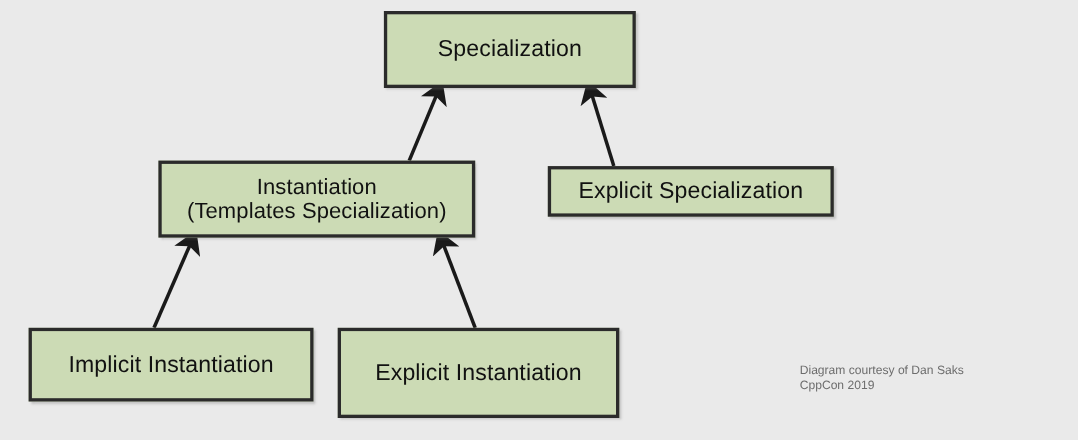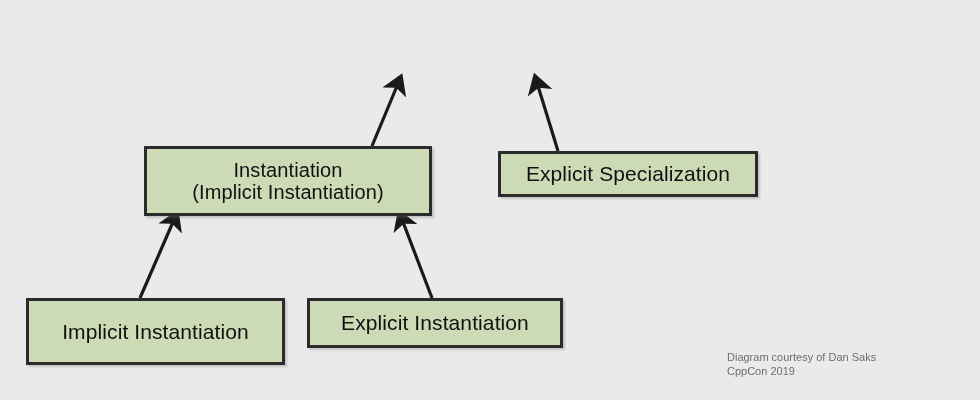--- a/index.html
+++ b/index.html
@@ -63,26 +63,26 @@
   #node-explicit-specialization {
     left: 498px;  top: 151px;
     width: 260px; height: 46px;
   }
   #node-implicit-instantiation {
     left: 8px;    top: 298px;
     width: 259px; height: 67px; margin-left: 18px;
   }
   #node-explicit-instantiation {
     left: 307px;  top: 298px;
-    width: 256px; height: 50px; text-align: center;
+    width: 256px; height: 82px; text-align: center;
   }
   #attribution {
     position: absolute;
     left: 727px;
-    top: 350px;
+    top: 330px;
     width: 250px;
     color: #6d6d6d;
     font-size: 11px;
     line-height: 1.28;
     z-index: 3;
   }
   #attribution div { white-space: nowrap; }
 </style>
 </head>
 <body>
@@ -98,24 +98,27 @@
 
     <line x1="372" y1="146" x2="397" y2="86" stroke="#1a1a1a" stroke-width="3.2" marker-end="url(#head)"></line>
 
     <line x1="558" y1="151" x2="538" y2="86" stroke="#1a1a1a" stroke-width="3.2" marker-end="url(#head)"></line>
 
     <line x1="140" y1="298" x2="173" y2="222" stroke="#1a1a1a" stroke-width="3.2" marker-end="url(#head)"></line>
 
     <line x1="432" y1="298" x2="403" y2="222" stroke="#1a1a1a" stroke-width="3.2" marker-end="url(#head)"></line>
   </svg>
 
+  <div class="node" id="node-specialization">
+    <span class="label">Specialization</span>
+  </div>
 
   <div class="node two-line" id="node-instantiation">
     <span class="label">Instantiation
-(Implicit Instantiation)</span>
+(Templates Specialization)</span>
   </div>
 
   <div class="node" id="node-explicit-specialization">
     <span class="label">Explicit Specialization</span>
   </div>
 
   <div class="node" id="node-implicit-instantiation">
     <span class="label">Implicit Instantiation</span>
   </div>
 

